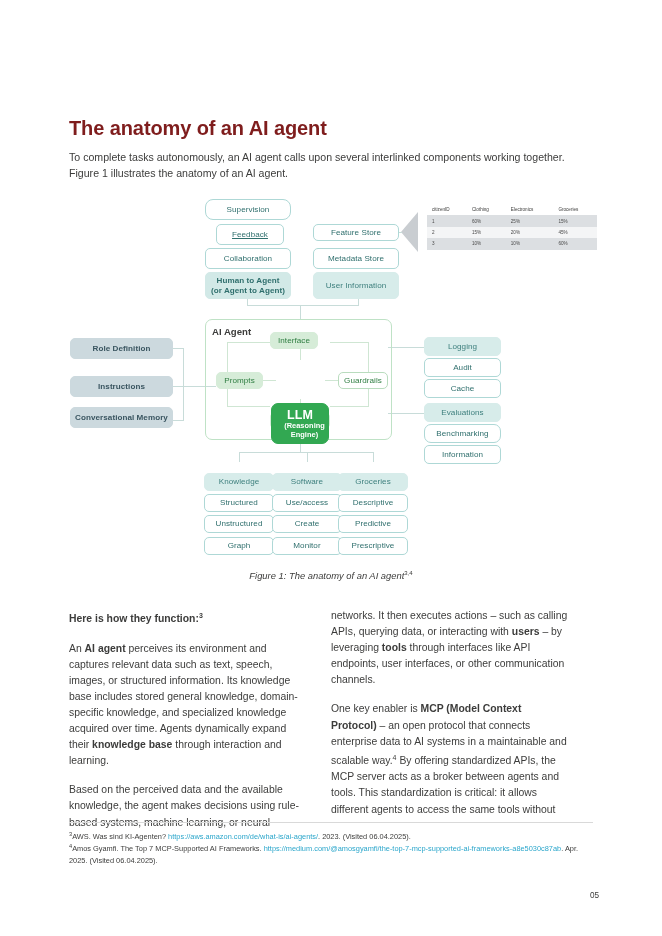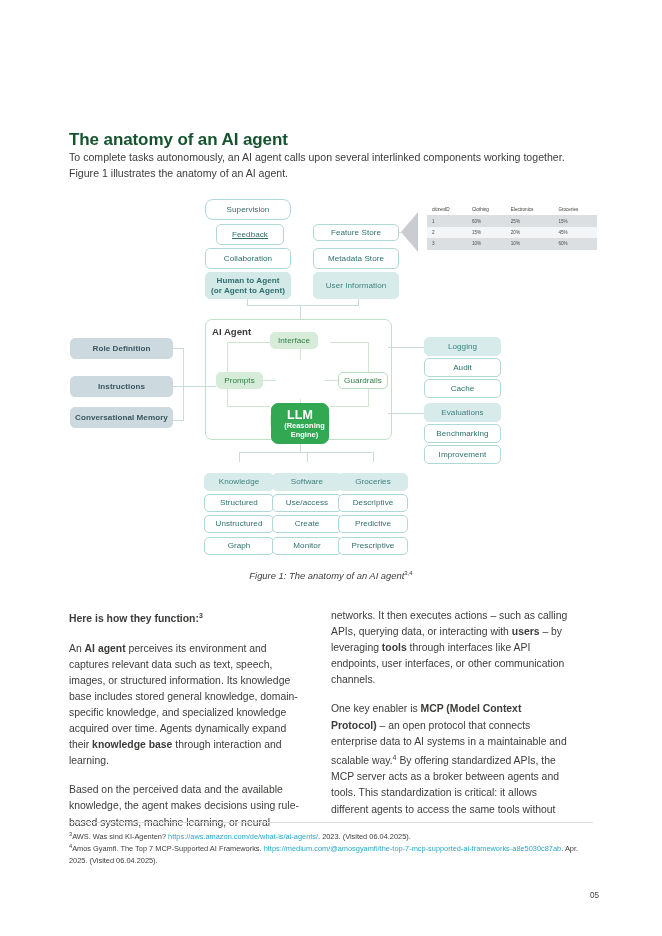--- a/index.html
+++ b/index.html
@@ -9,22 +9,22 @@
     background: #ffffff;
     font-family: "Liberation Sans", sans-serif;
     color: #3c3c3b;
     position: relative;
     overflow: hidden;
   }
   .page { position:absolute; inset:0; }
 
   
   .title {
-    position:absolute; left:69px; top:119px;
-    font-size:17px; font-weight:bold; color:#14532d;
+    position:absolute; left:69px; top:104px;
+    font-size:20px; font-weight:bold; color:#7f1d1d;
     letter-spacing:-0.1px;
   }
   .intro {
     position:absolute; left:69px; top:149px; width:500px;
     font-size:10.6px; line-height:16.2px; color:#3c3c3b;
   }
 
   
   .figure { position:absolute; left:0; top:190px; width:662px; height:400px; }
 
@@ -240,25 +240,25 @@
     <div class="box b-teal-out" style="left:424px; top:168px; width:77px; height:19px;">
       <span>Audit</span>
     </div>
     <div class="box b-teal-out" style="left:424px; top:189px; width:77px; height:19px;">
       <span>Cache</span>
     </div>
 
     <div class="box b-teal-fill-light" style="left:424px; top:213px; width:77px; height:19px;">
       <span>Evaluations</span>
     </div>
-    <div class="box b-teal-out" style="left:424px; top:234px; width:77px; height:19px;">
+    <div class="box b-teal-out" style="left:424px; top:234px; width:77px; height:19px;border-radius:7px;">
       <span>Benchmarking</span>
     </div>
     <div class="box b-teal-out" style="left:424px; top:255px; width:77px; height:19px;">
-      <span>Improvement</span>
+      <span>Information</span>
     </div>
 
     <div class="box b-teal-fill-light" style="left:204px; top:283px; width:70px; height:18px;">
       <span>Knowledge</span>
     </div>
     <div class="box b-teal-fill-light" style="left:272px; top:283px; width:70px; height:18px;">
       <span>Software</span>
     </div>
     <div class="box b-teal-fill-light" style="left:338px; top:283px; width:70px; height:18px;">
       <span>Groceries</span>

